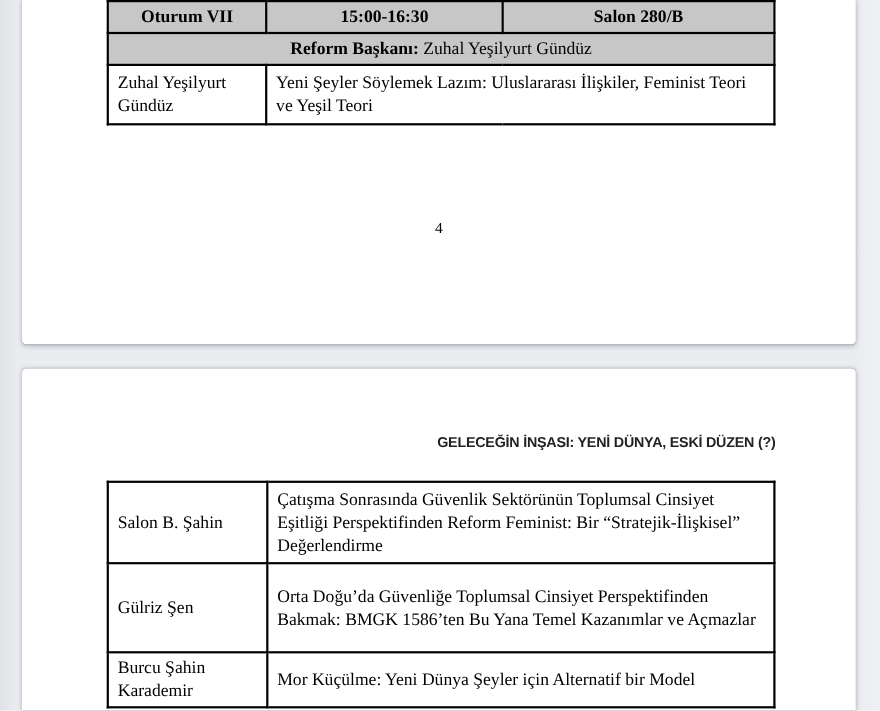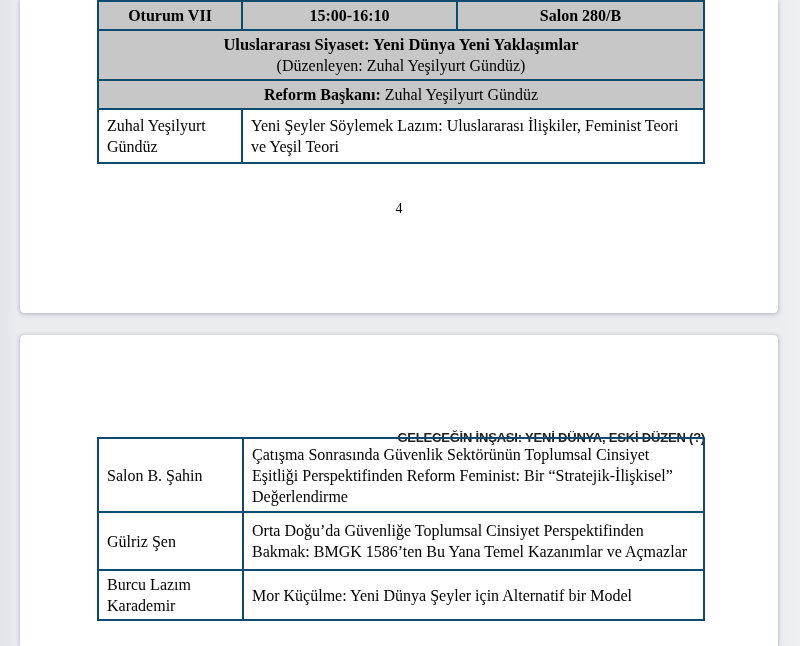--- a/index.html
+++ b/index.html
@@ -27,21 +27,21 @@
     border-collapse: collapse;
     table-layout: fixed;
     width: 606px;
     left: 77px;
     font-size: 16px;
     line-height: 21px;
   }
   .session-table { top: 0; }
   .talks-table  { top: 102px; }
   table.doc-table td {
-    border: 2px solid #0c4a6e;
+    border: 2px solid #000000;
     padding: 3px 8px;
     vertical-align: middle;
     overflow: hidden;
   }
   td.gray { background: #c7c7c7; text-align: center; }
   .bold { font-weight: bold; }
   .title-line { font-weight: bold; font-size: 16.5px; }
 
   .page-number {
     position: absolute;
@@ -54,46 +54,39 @@
   .conf-heading {
     position: absolute;
     top: 59px;
     right: 73px;
     font-family: "Liberation Sans", "DejaVu Sans", sans-serif;
     font-size: 13px;
     font-weight: 600;
     letter-spacing: -0.2px;
     color: #222222;
     white-space: nowrap;
-    margin-top: 36px;
   }
 </style>
 </head>
 <body>
 
 <div class="canvas">
 
   <div class="page page-1">
     <table class="doc-table session-table">
       <colgroup>
           <col style="width:144px">
           <col style="width:215px">
           <col style="width:247px">
         </colgroup>
       <tbody>
           <tr style="height:28px">
         <td class="gray bold">Oturum VII</td>
-        <td class="gray bold">15:00-16:10</td>
+        <td class="gray bold">15:00-16:30</td>
         <td class="gray bold">Salon 280/B</td>
-      </tr>
-      <tr style="height:50px">
-        <td class="gray" colspan="3">
-          <div class="title-line">Uluslararası Siyaset: Yeni Dünya Yeni Yaklaşımlar</div>
-          <div>(Düzenleyen: Zuhal Yeşilyurt Gündüz)</div>
-        </td>
       </tr>
       <tr style="height:27px">
         <td class="gray" colspan="3">
           <span class="bold">Reform Başkanı:</span>
           <span> Zuhal Yeşilyurt Gündüz</span>
         </td>
       </tr>
       <tr style="height:54px">
         <td>Zuhal Yeşilyurt Gündüz</td>
         <td colspan="2">Yeni Şeyler Söylemek Lazım: Uluslararası İlişkiler, Feminist Teori ve Yeşil Teori</td>
@@ -108,25 +101,25 @@
     <table class="doc-table talks-table">
       <colgroup>
           <col style="width:145px">
           <col style="width:461px">
         </colgroup>
       <tbody>
           <tr style="height:74px">
         <td>Salon B. Şahin</td>
         <td>Çatışma Sonrasında Güvenlik Sektörünün Toplumsal Cinsiyet Eşitliği Perspektifinden Reform Feminist: Bir “Stratejik-İlişkisel” Değerlendirme</td>
       </tr>
-      <tr style="height:58px">
+      <tr style="height:81px">
         <td>Gülriz Şen</td>
         <td>Orta Doğu’da Güvenliğe Toplumsal Cinsiyet Perspektifinden Bakmak: BMGK 1586’ten Bu Yana Temel Kazanımlar ve Açmazlar</td>
       </tr>
       <tr style="height:48px">
-        <td>Burcu Lazım Karademir</td>
+        <td>Burcu Şahin Karademir</td>
         <td>Mor Küçülme: Yeni Dünya Şeyler için Alternatif bir Model</td>
       </tr>
     </tbody>
       </table>
   </div>
 
 </div>
 
 </body></html>

